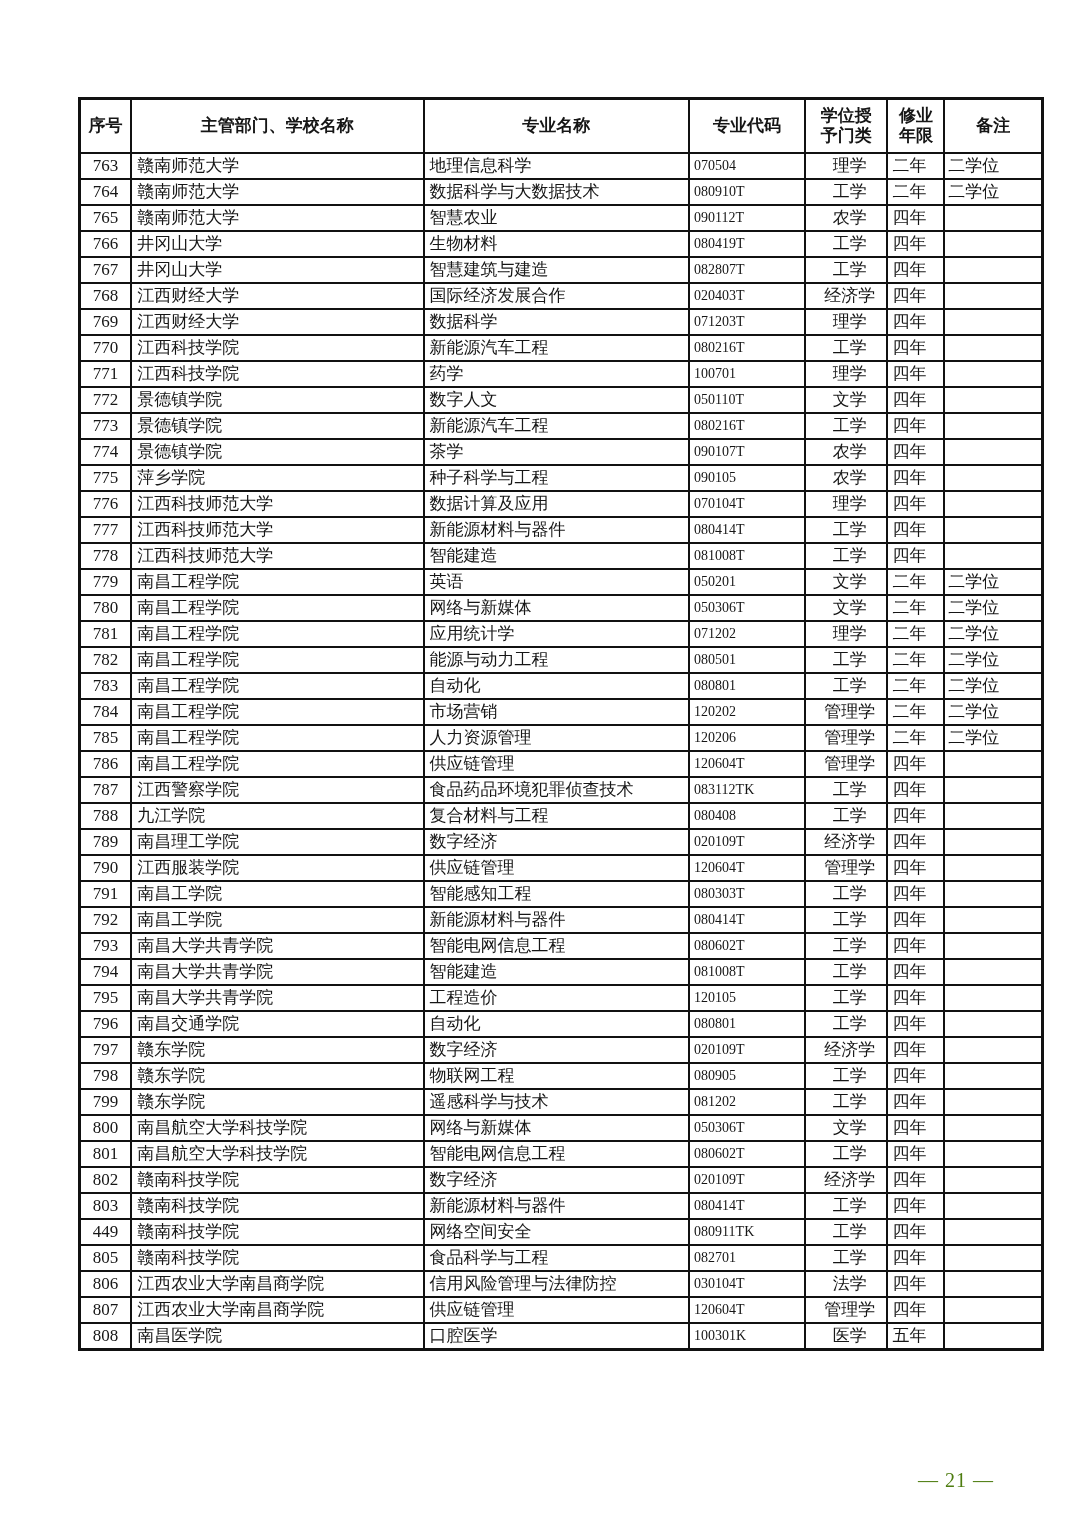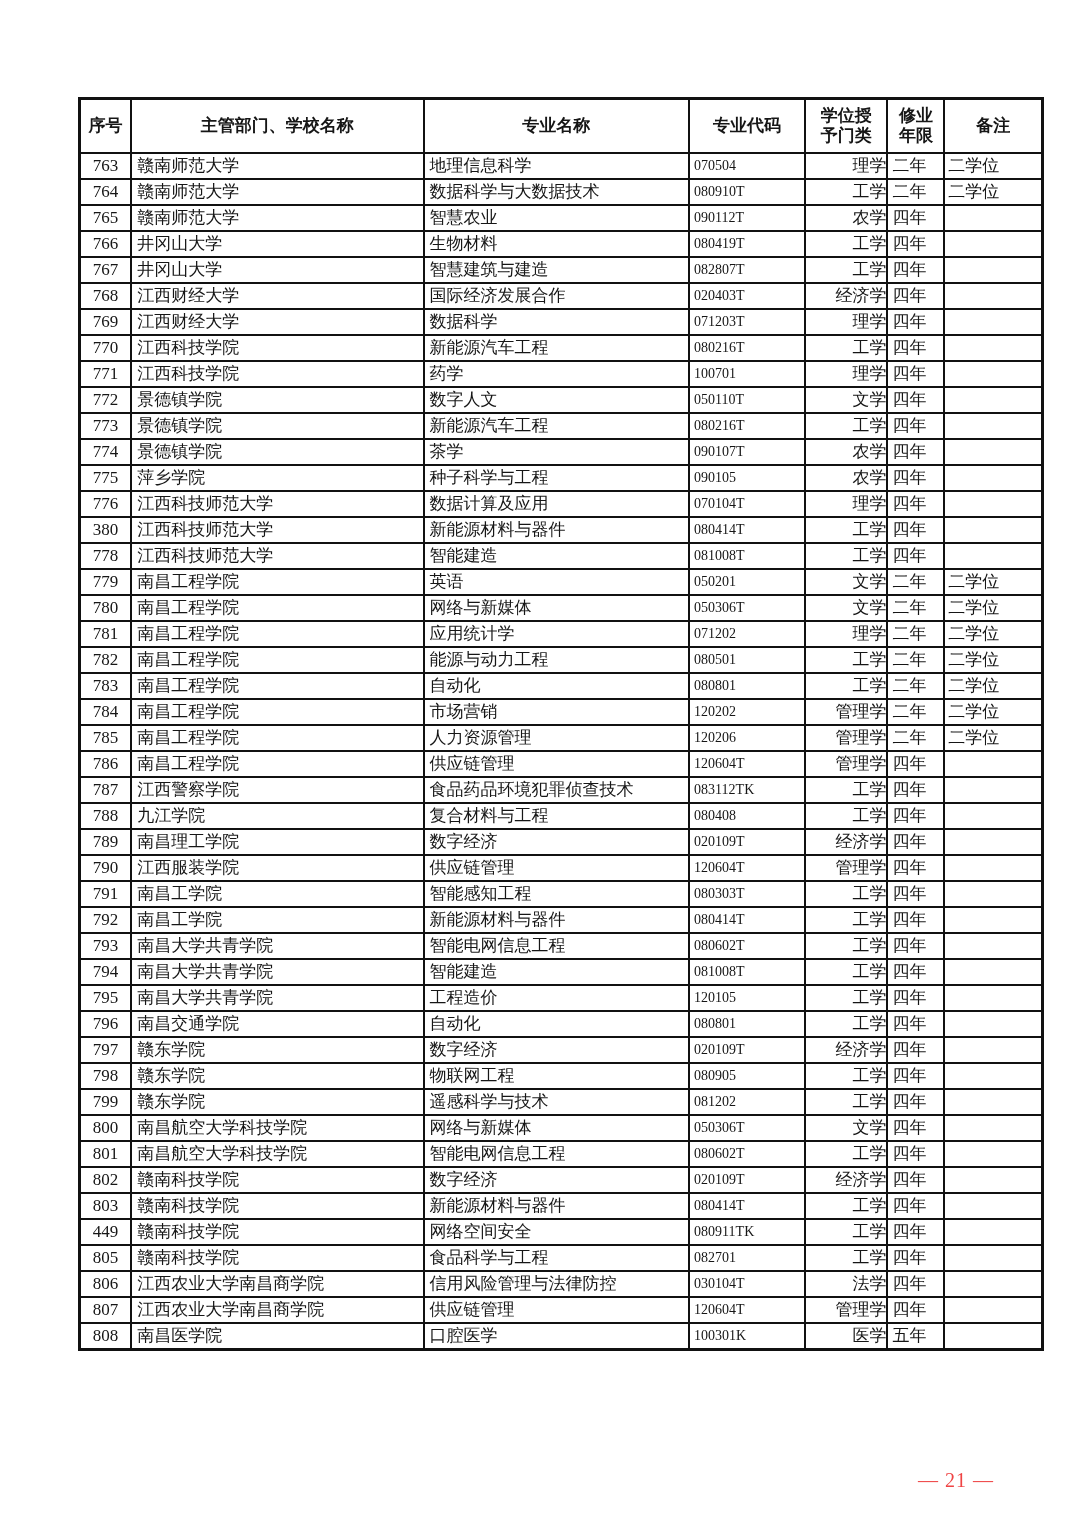--- a/index.html
+++ b/index.html
@@ -46,31 +46,31 @@
   col.c-major  { width: 257px; }
   col.c-code   { width: 112px; }
   col.c-degree { width: 80px;  }
   col.c-years  { width: 55px;  }
   col.c-remark { width: 95px;  }
 
   td.cell-index  { text-align: center; margin-top: 40px; }
   td.cell-school { text-align: left; padding-left: 5px; }
   td.cell-major  { text-align: left; padding-left: 5px; margin-top: 20px; }
   td.cell-code   { text-align: left; padding-left: 4px; font-size: 14px; }
-  td.cell-degree { text-align: right; padding-left: 7px; }
+  td.cell-degree { text-align: center; padding-left: 7px; }
   td.cell-years  { text-align: left; padding-left: 4px; }
   td.cell-remark { text-align: left; padding-left: 3px; }
 
   .footer-page-number {
     position: absolute;
     top: 1469px;
     right: 86px;
     font-size: 20px;
     letter-spacing: 1px;
-    color: #ef4444;
+    color: #4d7c0f;
   }
 </style>
 </head>
 <body>
 
 <table class="doc-table">
   <colgroup>
     <col class="c-index">
     <col class="c-school">
     <col class="c-major">
@@ -231,21 +231,21 @@
     <td class="cell-index">776</td>
     <td class="cell-school">江西科技师范大学</td>
     <td class="cell-major">数据计算及应用</td>
     <td class="cell-code">070104T</td>
     <td class="cell-degree">理学</td>
     <td class="cell-years">四年</td>
     <td class="cell-remark"></td>
   </tr>
 
   <tr>
-    <td class="cell-index">380</td>
+    <td class="cell-index">777</td>
     <td class="cell-school">江西科技师范大学</td>
     <td class="cell-major">新能源材料与器件</td>
     <td class="cell-code">080414T</td>
     <td class="cell-degree">工学</td>
     <td class="cell-years">四年</td>
     <td class="cell-remark"></td>
   </tr>
 
   <tr>
     <td class="cell-index">778</td>

